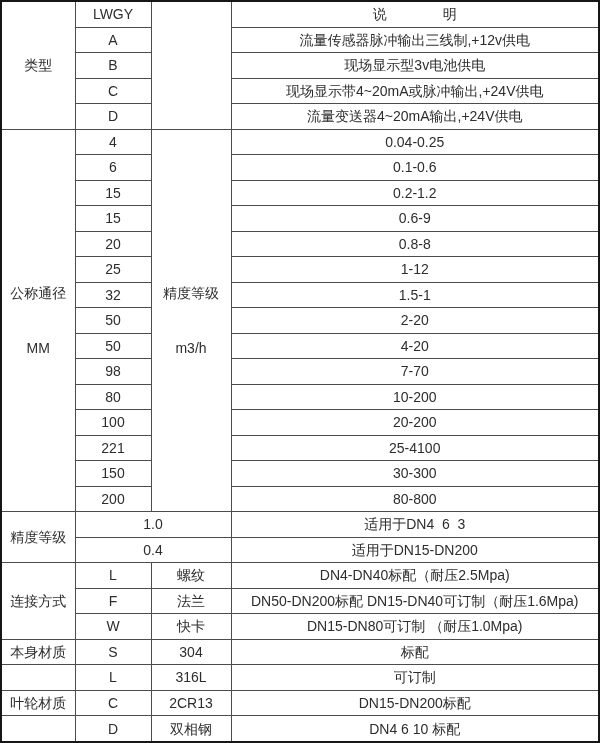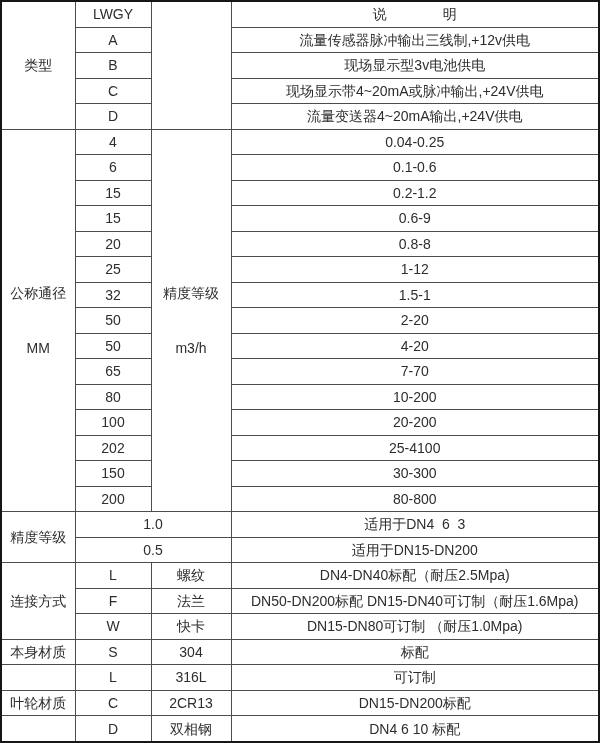--- a/index.html
+++ b/index.html
@@ -109,51 +109,51 @@
   </tr>
   <tr>
     <td class="center">50</td>
     <td class="lpad">2-20</td>
   </tr>
   <tr>
     <td class="center">50</td>
     <td class="lpad">4-20</td>
   </tr>
   <tr>
-    <td class="center">65</td>
+    <td class="center">98</td>
     <td class="lpad">7-70</td>
   </tr>
   <tr>
     <td class="center">80</td>
     <td class="lpad">10-200</td>
   </tr>
   <tr>
     <td class="center">100</td>
     <td class="lpad">20-200</td>
   </tr>
   <tr>
-    <td class="center">202</td>
+    <td class="center">221</td>
     <td class="lpad">25-4100</td>
   </tr>
   <tr>
     <td class="center">150</td>
     <td class="lpad">30-300</td>
   </tr>
   <tr>
     <td class="center">200</td>
     <td class="lpad">80-800</td>
   </tr>
 
   <tr>
     <td class="center" rowspan="2">精度等级</td>
     <td class="center" colspan="2">1.0</td>
     <td class="lpad">适用于DN4  6  3</td>
   </tr>
   <tr>
-    <td class="center" colspan="2">0.5</td>
+    <td class="center" colspan="2">0.4</td>
     <td class="lpad">适用于DN15-DN200</td>
   </tr>
 
   <tr>
     <td class="center" rowspan="3">连接方式</td>
     <td class="center">L</td>
     <td class="lpad">螺纹</td>
     <td class="lpad">DN4-DN40标配（耐压2.5Mpa)</td>
   </tr>
   <tr>

